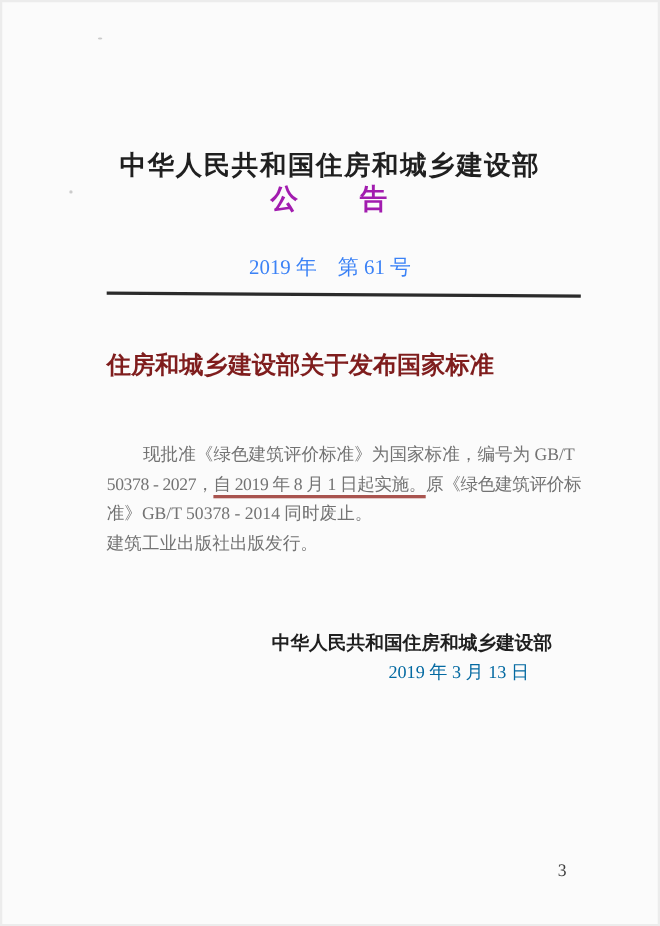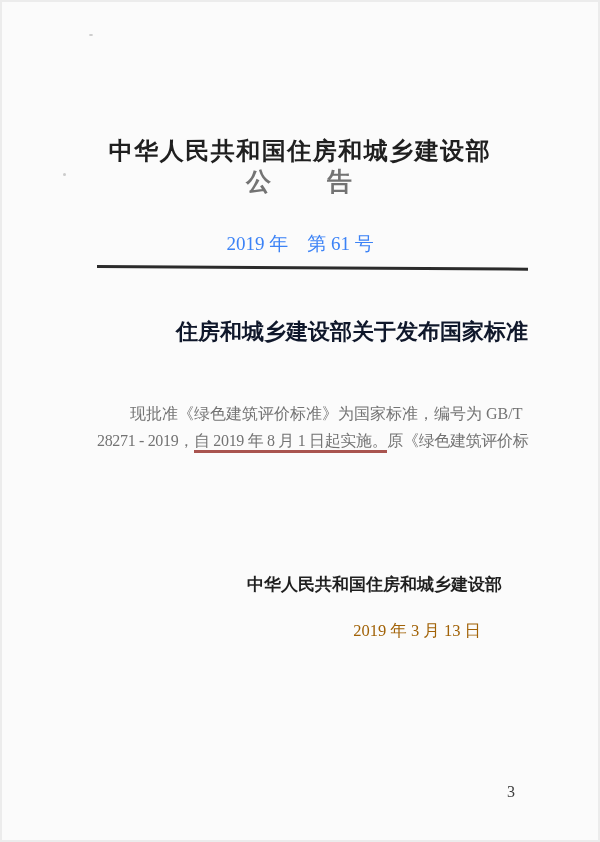--- a/index.html
+++ b/index.html
@@ -24,40 +24,40 @@
     text-align: center;
     font-weight: 700; font-size: 24px; line-height: 30px;
     letter-spacing: 1.5px;
     color: #1f1f1f;
   }
   .announcement-title {
     position: absolute; top: 164px; left: 0; width: 100%;
     text-align: center;
     font-weight: 700; font-size: 25px; line-height: 30px;
     letter-spacing: 2px;
-    color: #737373;
+    color: #a21caf;
   }
   .issue-number {
     position: absolute; top: 229px; left: 0; width: 100%;
     text-align: center;
     font-size: 19px; line-height: 26px;
     color: #3b82f6;
   }
   .header-rule {
     position: absolute; top: 263px; left: 95px;
     width: 431px; height: 3px;
     background: #2b2b2b;
     transform: rotate(0.35deg);
     transform-origin: left center;
   }
   .notice-title {
     position: absolute; top: 314px; left: 95px; width: 431px;
-    text-align: right;
+    text-align: left;
     font-weight: 700; font-size: 22px; line-height: 31px;
-    color: #0f172a;
+    color: #7f1d1d;
   }
   .body-block {
     position: absolute; top: 398px; left: 95px; width: 431px;
     font-size: 16px; line-height: 27px;
     color: #737373;
   }
   .tline { white-space: nowrap; }
   .indent { text-indent: 33px; }
   .effective-underline {
     border-bottom: 3px solid var(--c-underline, #a9544f);
@@ -69,22 +69,21 @@
     text-align: right; line-height: 26px;
   }
   .signature-org {
     font-weight: 700; font-size: 17px;
     padding-right: 26px;
     color: #1f1f1f;
   }
   .signature-date {
     font-size: 16.5px;
     padding-right: 47px;
-    color: #a16207;
-    margin-top: 20px;
+    color: #0369a1;
   }
   .page-number {
     position: absolute; top: 781px; left: 505px;
     font-size: 16px; color: #3d3d3d;
   }
   .speck { position: absolute; border-radius: 50%; background: rgba(145,145,145,0.45); }
   .speck-1 { left: 87px; top: 32px; width: 4px; height: 2px; }
   .speck-2 { left: 61px; top: 171px; width: 3px; height: 3px; }
 </style>
 </head>
@@ -102,21 +101,23 @@
   <div class="issue-number">2019 年　第 61 号</div>
 
   <div class="header-rule"></div>
 
   <div class="notice-title">
     <div>住房和城乡建设部关于发布国家标准</div>
   </div>
 
   <div class="body-block">
     <div class="tline jline indent">现批准《绿色建筑评价标准》为国家标准，编号为 GB/T</div>
-    <div class="tline jline" style="letter-spacing: -0.333333px;"><span>28271 - 2019，</span><span class="effective-underline">自 2019 年 8 月 1 日起实施。</span><span>原《绿色建筑评价标</span></div>
+    <div class="tline jline" style="letter-spacing: -0.333333px;"><span>50378 - 2027，</span><span class="effective-underline">自 2019 年 8 月 1 日起实施。</span><span>原《绿色建筑评价标</span></div>
+    <div class="tline">准》GB/T 50378 - 2014 同时废止。</div>
+    <div class="tline">建筑工业出版社出版发行。</div>
   </div>
 
   <div class="signature-block">
     <div class="signature-org sans">中华人民共和国住房和城乡建设部</div>
     <div class="signature-date">2019 年 3 月 13 日</div>
   </div>
 
   <div class="page-number">3</div>
 
 </div>

